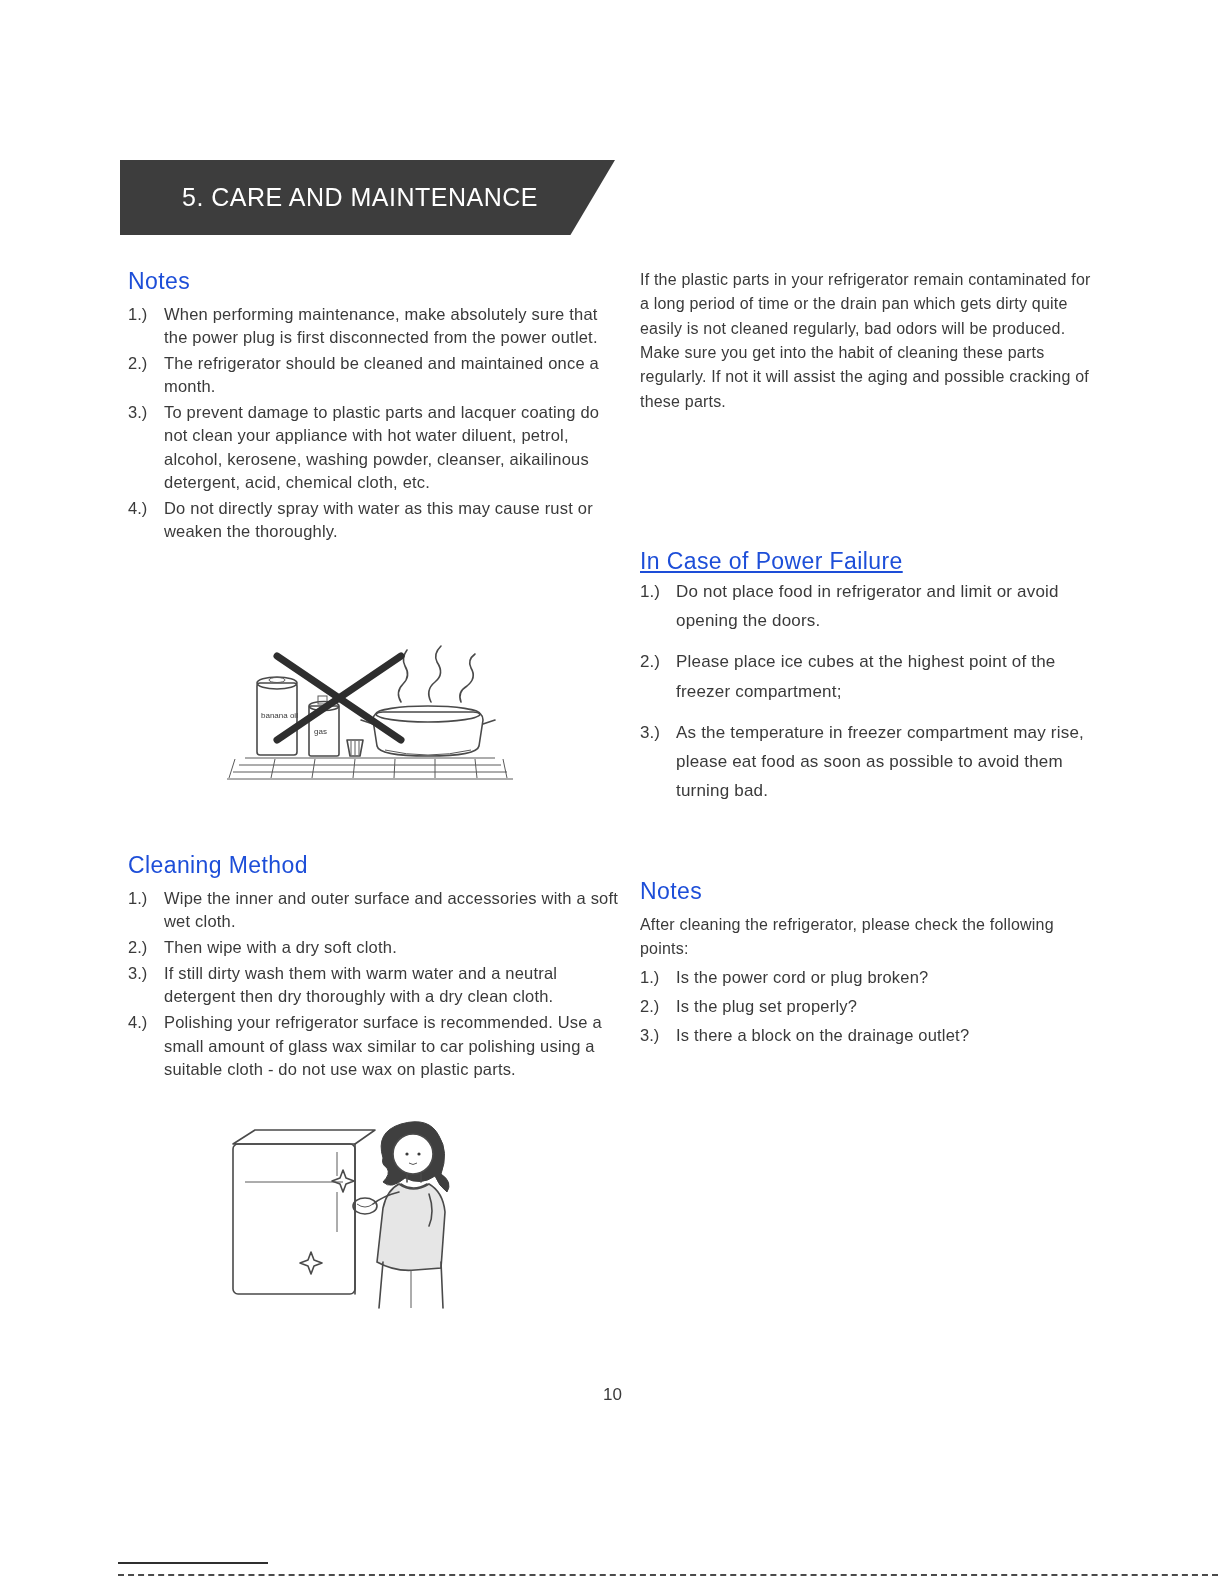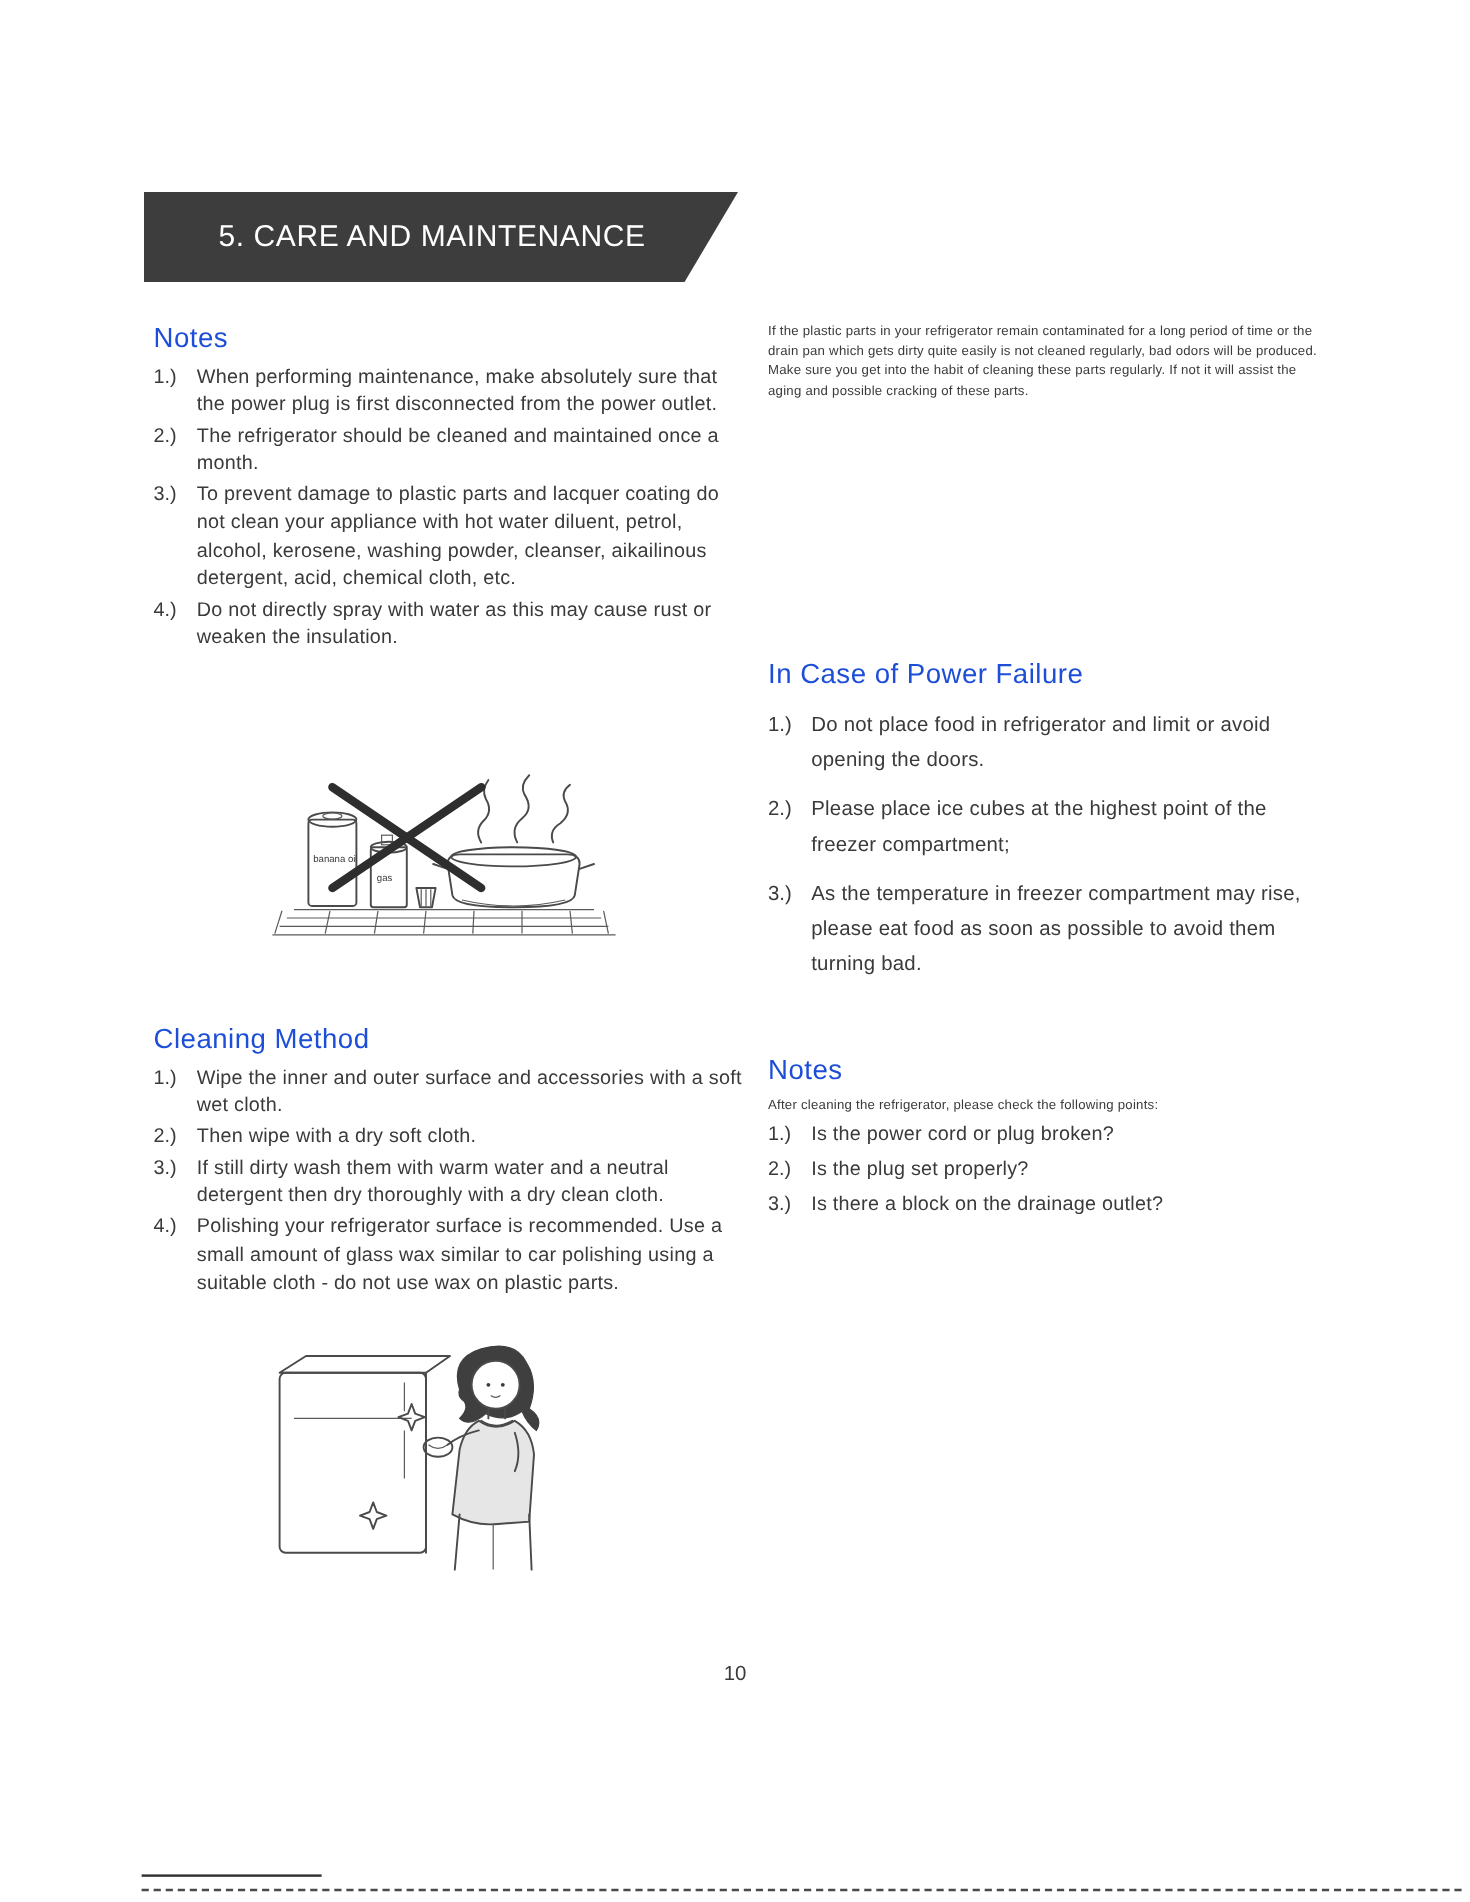--- a/index.html
+++ b/index.html
@@ -38,21 +38,21 @@
     position: absolute;
   }
   h2.sec-heading {
     font-size: 23px;
     font-weight: 400;
     letter-spacing: 0.4px;
     margin: 0 0 8px 0;
     color: #1d4ed8;
   }
   .body-text {
-    font-size: 11px;
+    font-size: 16px;
     line-height: 1.52;
     letter-spacing: 0.2px;
   }
   .list .li {
     display: flex;
     margin-bottom: 3px;
   }
   .list .num {
     flex: 0 0 36px;
     font-size: 16.5px;
@@ -143,21 +143,21 @@
       <div class="li">
         <span class="num">2.)</span>
         <span class="txt">The refrigerator should be cleaned and maintained once a month.</span>
       </div>
       <div class="li">
         <span class="num">3.)</span>
         <span class="txt">To prevent damage to plastic parts and lacquer coating do not clean your appliance with hot water diluent, petrol, alcohol, kerosene, washing powder, cleanser, aikailinous detergent, acid, chemical cloth, etc.</span>
       </div>
       <div class="li">
         <span class="num">4.)</span>
-        <span class="txt">Do not directly spray with water as this may cause rust or weaken the insulation.</span>
+        <span class="txt">Do not directly spray with water as this may cause rust or weaken the thoroughly.</span>
       </div>
     </div>
   </div>
 
   <div class="illustration" style="left:205px; top:628px;">
     <svg width="320" height="170" viewBox="0 0 320 170">
 
       <g class="sketch-thin">
         <line x1="40" y1="130" x2="290" y2="130"></line>
         <line x1="34" y1="137" x2="296" y2="137"></line>
@@ -276,21 +276,21 @@
         <line class="sketch-thin" x1="196" y1="158" x2="196" y2="196"></line>
       </g>
     </svg>
   </div>
 
   <div class="block" style="left:640px; top:268px; width:462px;">
     <div class="body-text">If the plastic parts in your refrigerator remain contaminated for a long period of time or the drain pan which gets dirty quite easily is not cleaned regularly, bad odors will be produced. Make sure you get into the habit of cleaning  these parts regularly. If not it will assist the aging and possible cracking of these parts.</div>
   </div>
 
   <div class="block" style="left:640px; top:548px; width:470px;">
-    <h2 class="sec-heading" style="margin-bottom:14px;">In Case of Power Failure</h2>
+    <h2 class="sec-heading" style="margin-bottom:2px;text-decoration:underline;">In Case of Power Failure</h2>
     <div class="list spaced">
       <div class="li">
         <span class="num">1.)</span>
         <span class="txt">Do not place food in refrigerator and limit or avoid opening the doors.</span>
       </div>
       <div class="li">
         <span class="num">2.)</span>
         <span class="txt">Please place ice cubes at the highest point of the freezer compartment;</span>
       </div>
       <div class="li">

